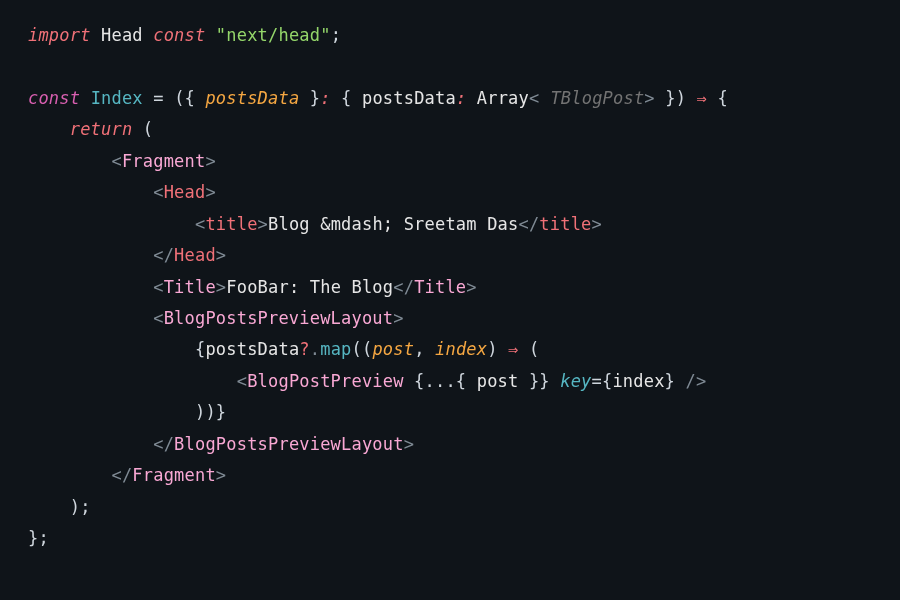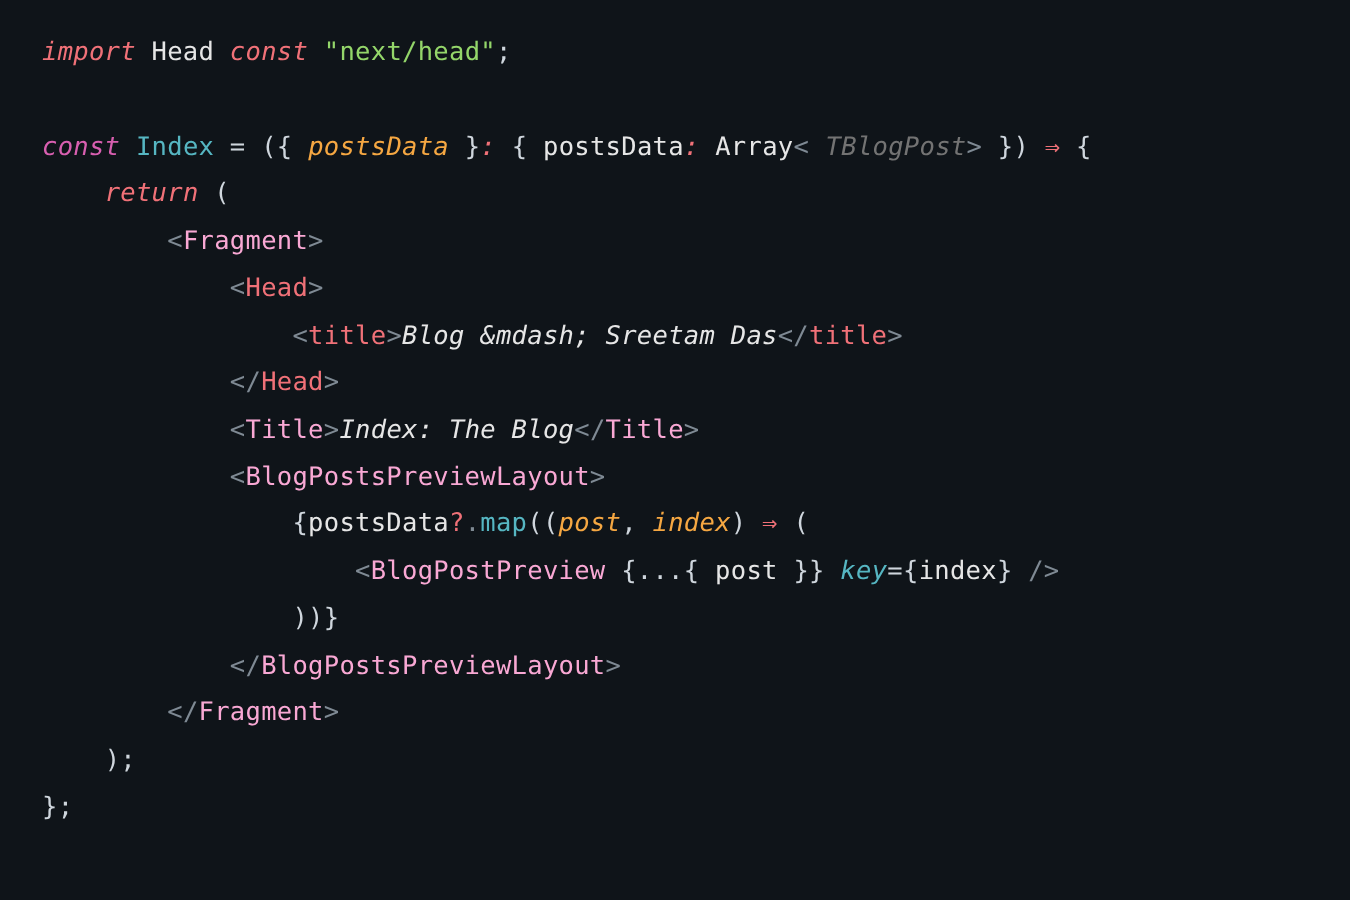--- a/index.html
+++ b/index.html
@@ -26,35 +26,35 @@
   .fn-blue   { color: #56b6c2; }                        
   .param-or  { color: #f5a742; font-style: italic; }   
   .punct     { color: #cfd6dd; }                        
   .punct-dim { color: #7f8a94; }                        
   .string    { color: #94d66a; }                        
   .tag-teal  { color: #f9a8d4; }                        
   .tag-red   { color: #f07178; }                        
   .type-cy   { color: #737373; font-style: italic; margin-left: 11px; }   
   .arrow     { color: #f07178; }                        
   .opchain   { color: #f07178; }                        
-  .text-body { color: #e6e6e6; font-style: italic; }                        
+  .text-body { color: #e6e6e6; }                        
   .colon-it  { color: #f07178; font-style: italic; }
 </style>
 </head>
 <body>
 
 <pre class="code"><span><span class="kw-pink">import</span> <span class="ident-w">Head</span> <span class="kw-pink">const</span> <span class="string">"next/head"</span><span class="punct">;</span></span>
 
 <span><span class="kw-mag">const</span> <span class="fn-blue">Index</span><span class="punct"> = </span><span class="punct">(</span><span class="punct">{</span> <span class="param-or">postsData</span> <span class="punct">}</span><span class="colon-it">:</span> <span class="punct">{</span> <span class="ident-w">postsData</span><span class="colon-it">:</span> <span class="ident-w">Array</span><span class="punct-dim">&lt;</span><span class="type-cy">TBlogPost</span><span class="punct-dim">&gt;</span> <span class="punct">}</span><span class="punct">)</span> <span class="arrow">⇒</span> <span class="punct">{</span></span>
 <span>    <span class="kw-pink">return</span> <span class="punct">(</span></span>
 <span>        <span class="punct-dim">&lt;</span><span class="tag-teal">Fragment</span><span class="punct-dim">&gt;</span></span>
 <span>            <span class="punct-dim">&lt;</span><span class="tag-red">Head</span><span class="punct-dim">&gt;</span></span>
 <span>                <span class="punct-dim">&lt;</span><span class="tag-red">title</span><span class="punct-dim">&gt;</span><span class="text-body">Blog &amp;mdash; Sreetam Das</span><span class="punct-dim">&lt;</span><span class="punct-dim">/</span><span class="tag-red">title</span><span class="punct-dim">&gt;</span></span>
 <span>            <span class="punct-dim">&lt;</span><span class="punct-dim">/</span><span class="tag-red">Head</span><span class="punct-dim">&gt;</span></span>
-<span>            <span class="punct-dim">&lt;</span><span class="tag-teal">Title</span><span class="punct-dim">&gt;</span><span class="text-body">Index: The Blog</span><span class="punct-dim">&lt;</span><span class="punct-dim">/</span><span class="tag-teal">Title</span><span class="punct-dim">&gt;</span></span>
+<span>            <span class="punct-dim">&lt;</span><span class="tag-teal">Title</span><span class="punct-dim">&gt;</span><span class="text-body">FooBar: The Blog</span><span class="punct-dim">&lt;</span><span class="punct-dim">/</span><span class="tag-teal">Title</span><span class="punct-dim">&gt;</span></span>
 <span>            <span class="punct-dim">&lt;</span><span class="tag-teal">BlogPostsPreviewLayout</span><span class="punct-dim">&gt;</span></span>
 <span>                <span class="punct">{</span><span class="ident-w">postsData</span><span class="opchain">?</span><span class="punct-dim">.</span><span class="fn-blue">map</span><span class="punct">(</span><span class="punct">(</span><span class="param-or">post</span><span class="punct">,</span> <span class="param-or">index</span><span class="punct">)</span> <span class="arrow">⇒</span> <span class="punct">(</span></span>
 <span>                    <span class="punct-dim">&lt;</span><span class="tag-teal">BlogPostPreview</span> <span class="punct">{</span><span class="punct">...</span><span class="punct">{</span> <span class="ident-w">post</span> <span class="punct">}</span><span class="punct">}</span> <span class="fn-blue" style="font-style:italic">key</span><span class="punct">=</span><span class="punct">{</span><span class="ident-w">index</span><span class="punct">}</span><span class="punct-dim"> /&gt;</span></span>
 <span>                <span class="punct">)</span><span class="punct">)</span><span class="punct">}</span></span>
 <span>            <span class="punct-dim">&lt;</span><span class="punct-dim">/</span><span class="tag-teal">BlogPostsPreviewLayout</span><span class="punct-dim">&gt;</span></span>
 <span>        <span class="punct-dim">&lt;</span><span class="punct-dim">/</span><span class="tag-teal">Fragment</span><span class="punct-dim">&gt;</span></span>
 <span>    <span class="punct">)</span><span class="punct">;</span></span>
 <span><span class="punct">}</span><span class="punct">;</span></span></pre>
 
 </body></html>

